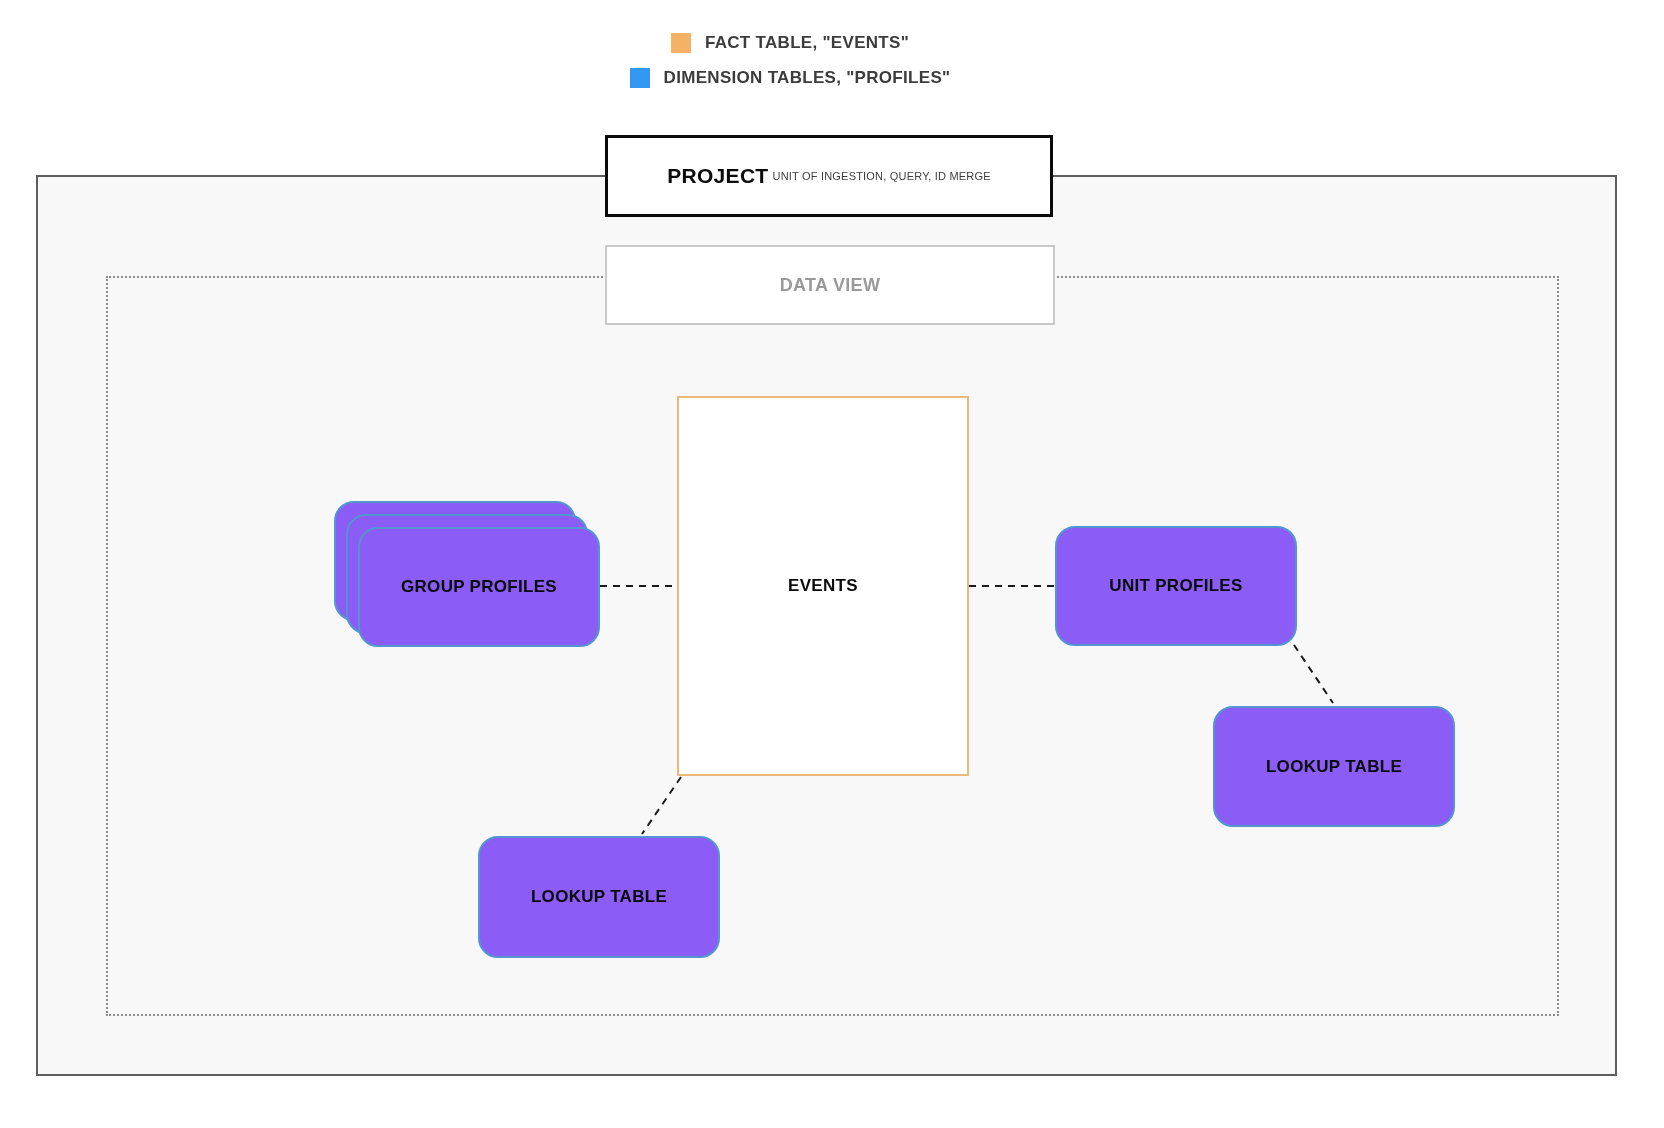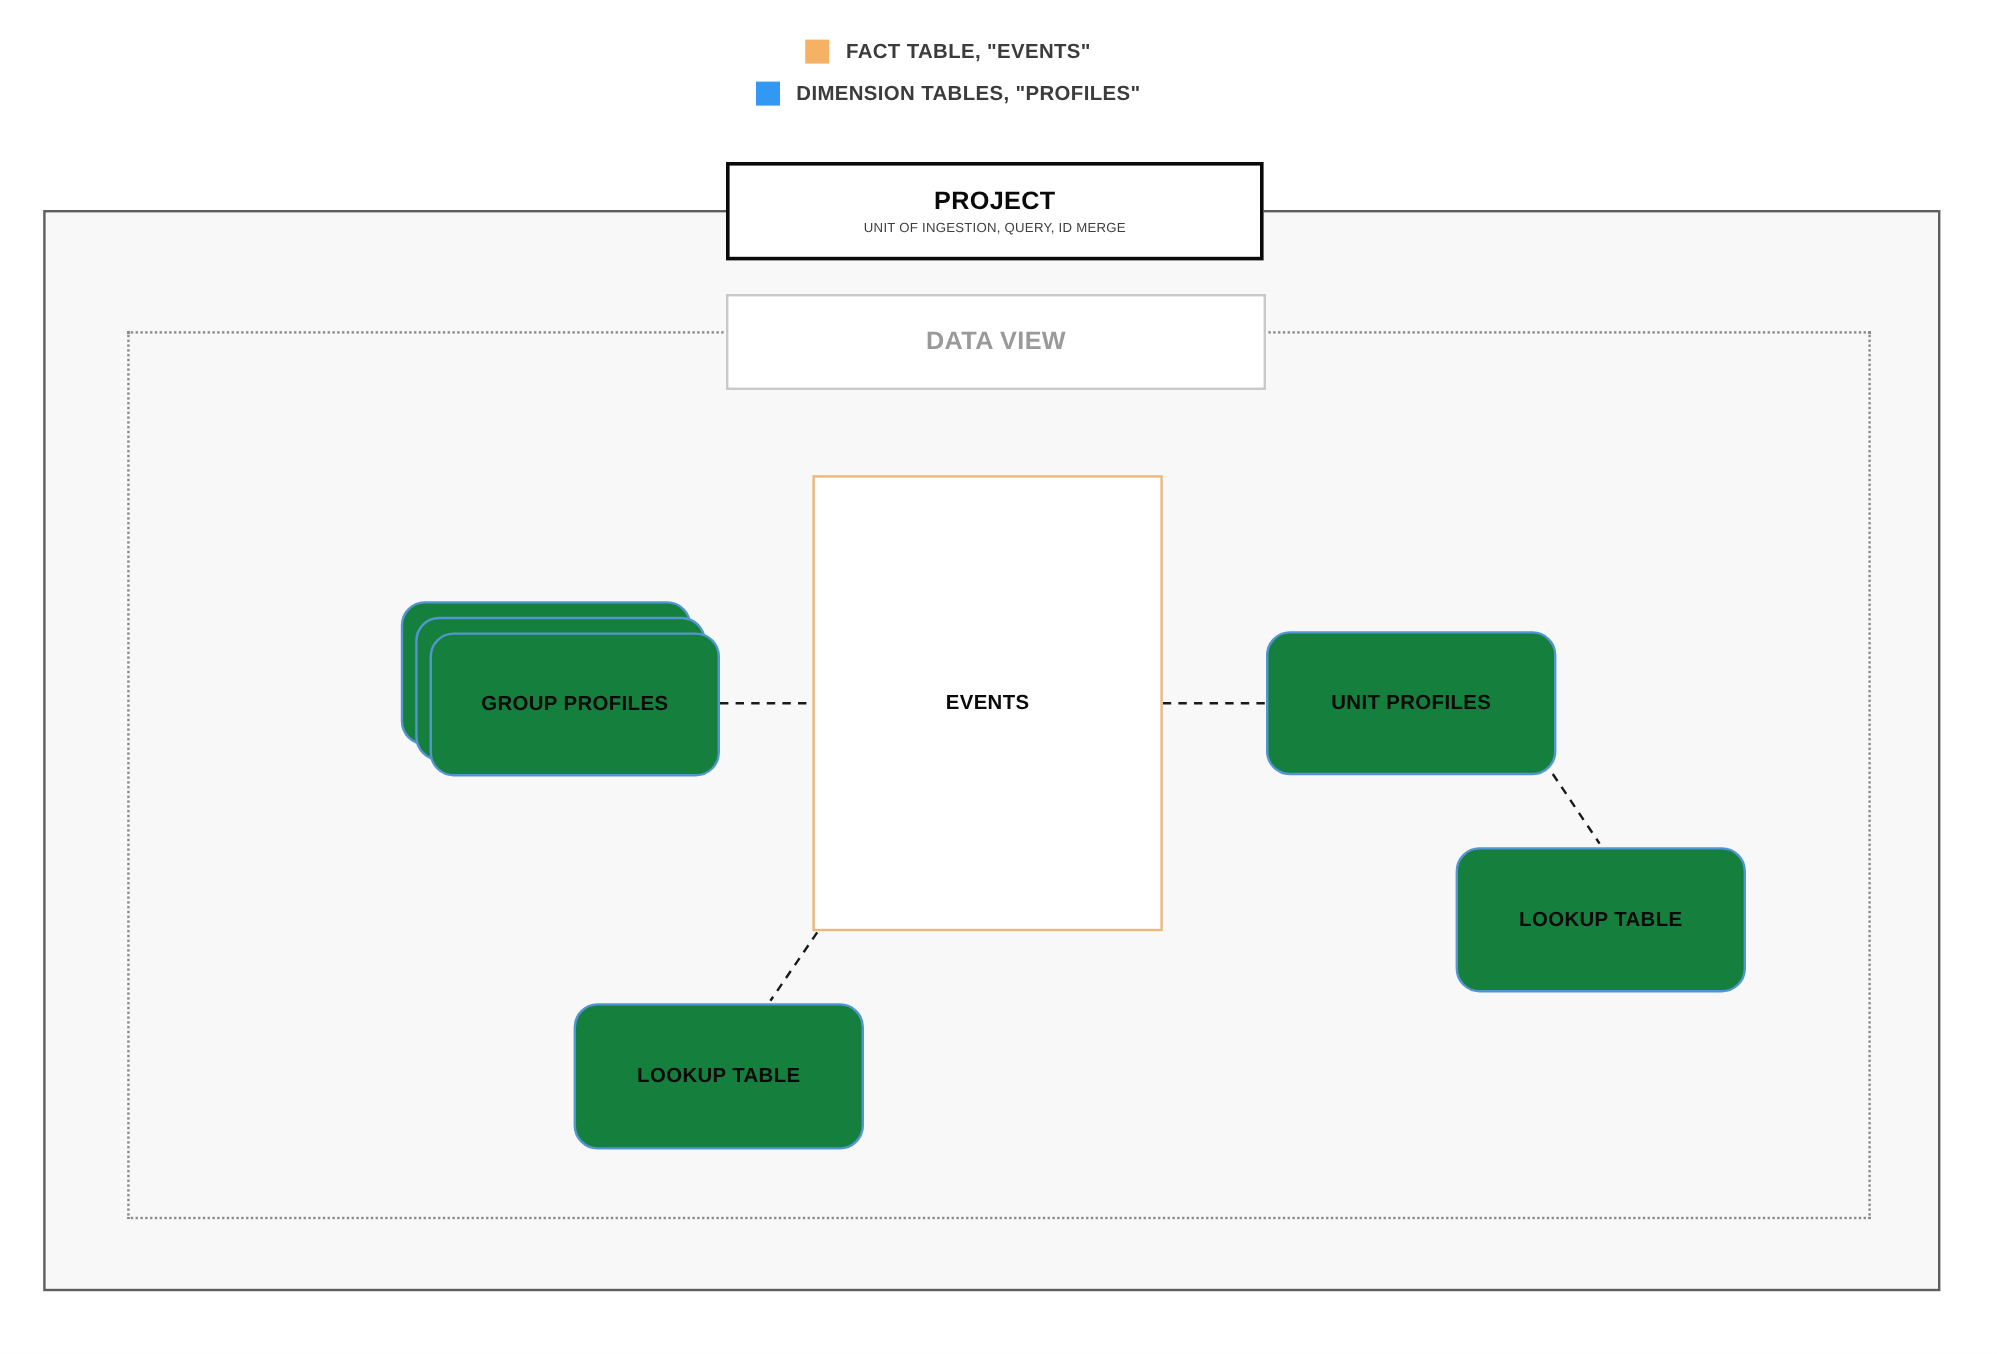--- a/index.html
+++ b/index.html
@@ -69,21 +69,21 @@
     left: 0; top: 0;
     width: 1664px;
     height: 1128px;
     pointer-events: none;
   }
 
   
   .title-box {
     position: absolute;
     display: flex;
-    flex-direction: column;
+    flex-direction: row;
     align-items: center;
     justify-content: center;
     text-align: center;
     background: #ffffff;
   }
   .project-box {
     left: 605px;
     top: 135px;
     width: 448px;
     height: 82px;
@@ -94,21 +94,21 @@
   .project-subtitle { font-size: 11px; color: #3e3e3e; letter-spacing: 0.2px; }
 
   .dataview-box {
     left: 605px;
     top: 245px;
     width: 450px;
     height: 80px;
     border: 2px solid #c9c9c9;
     gap: 4px;
   }
-  .dataview-title { font-size: 21px; font-weight: bold; color: #9a9a9a; letter-spacing: 0.3px; }
+  .dataview-title { font-size: 18px; font-weight: bold; color: #9a9a9a; letter-spacing: 0.3px; }
   .dataview-subtitle { font-size: 17px; color: #b3b3b3; letter-spacing: 0.2px; }
 
   
   .node-label {
     font-size: 17px;
     font-weight: bold;
     color: #0a0a0a;
     letter-spacing: 0.3px;
     white-space: nowrap;
   }
@@ -121,21 +121,21 @@
     background: #ffffff;
     border: 2px solid #a21caf;
     display: flex;
     align-items: center;
     justify-content: center;
   }
   .profile-card {
     position: absolute;
     width: 242px;
     height: 120px;
-    background: #15803d;
+    background: #8b5cf6;
     border: 2px solid #5295d0;
     border-radius: 20px;
     display: flex;
     align-items: center;
     justify-content: center;
   }
   .card-back  { left: 334px; top: 501px; }
   .card-mid   { left: 346px; top: 514px; }
   .card-front { left: 358px; top: 527px; }
   .user-profiles { left: 1055px; top: 526px; }

